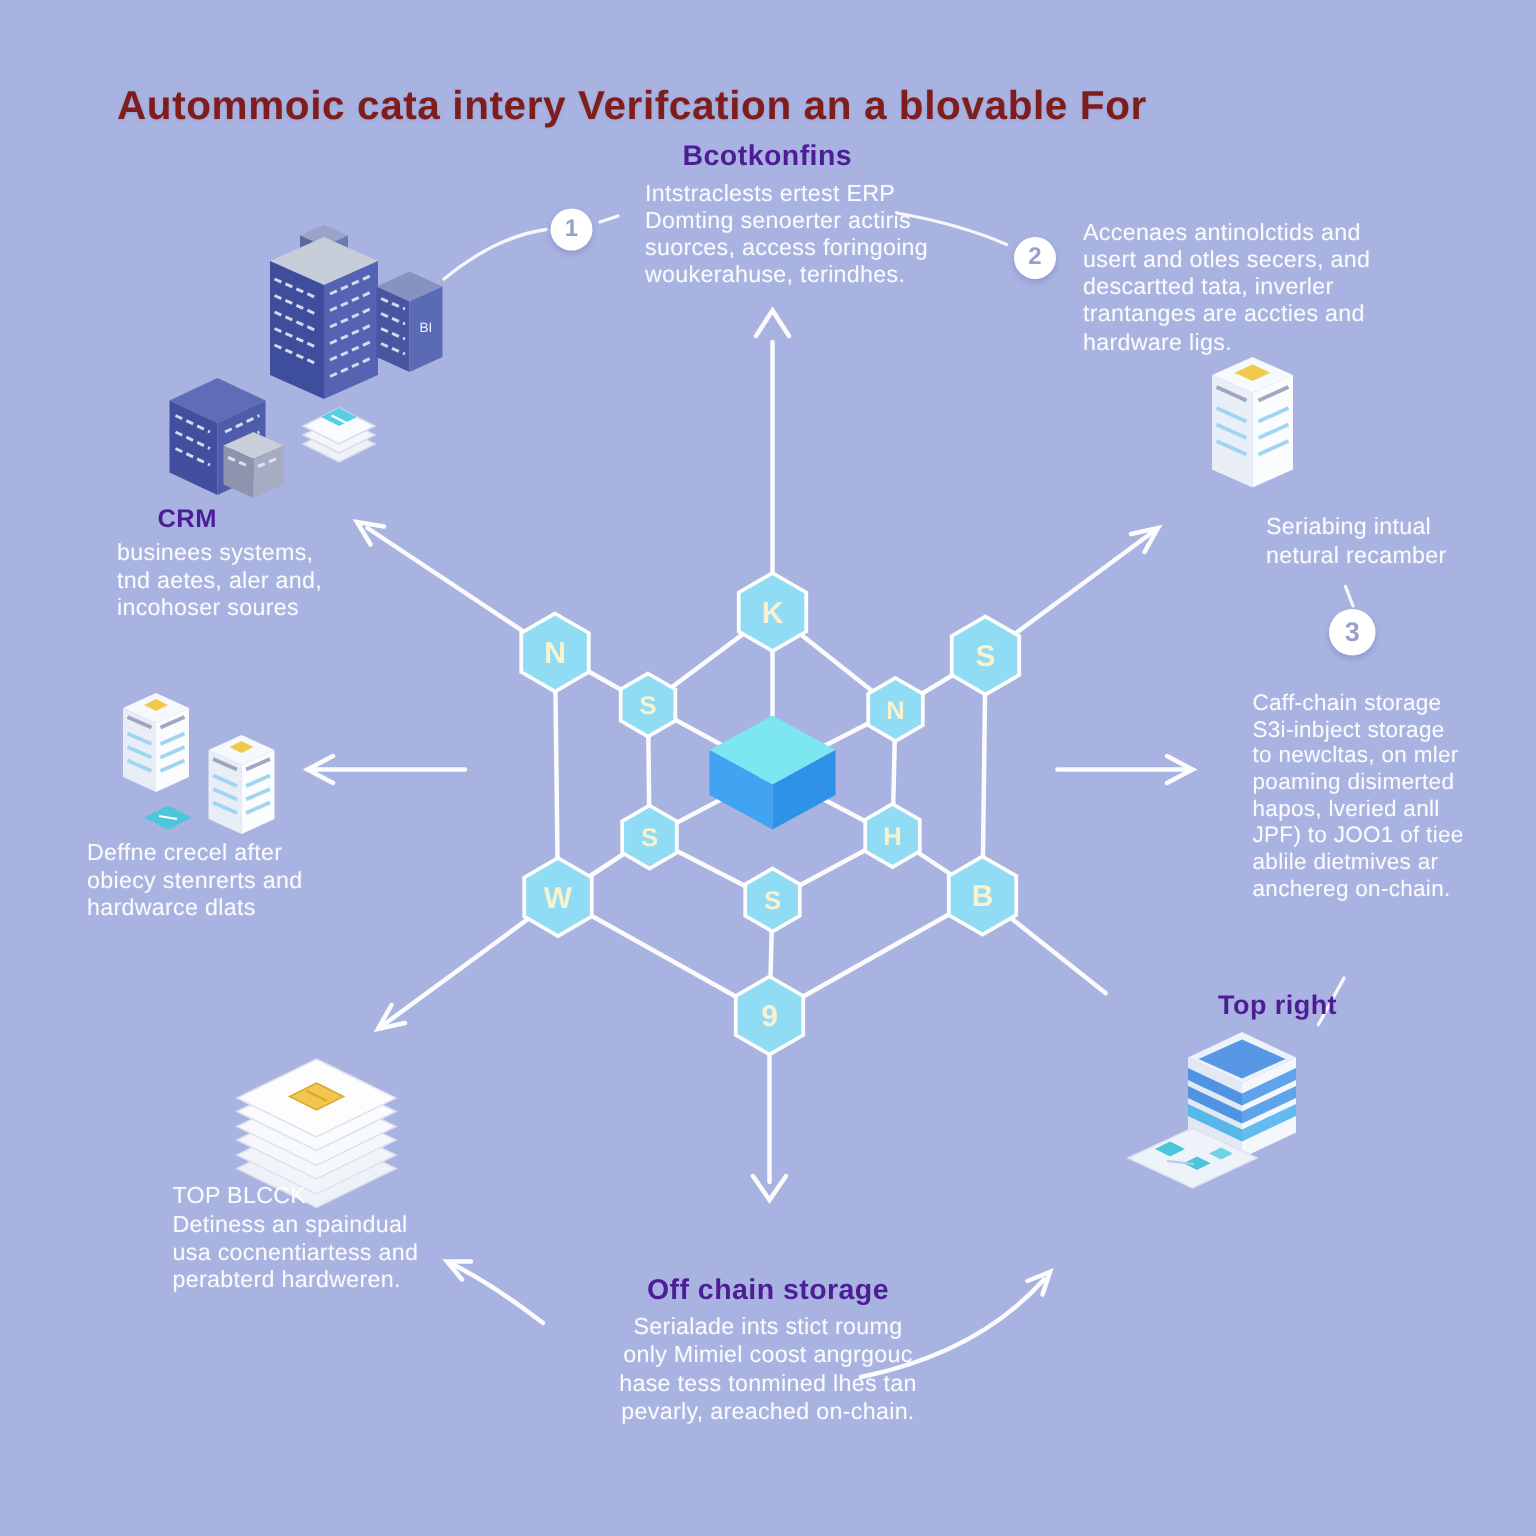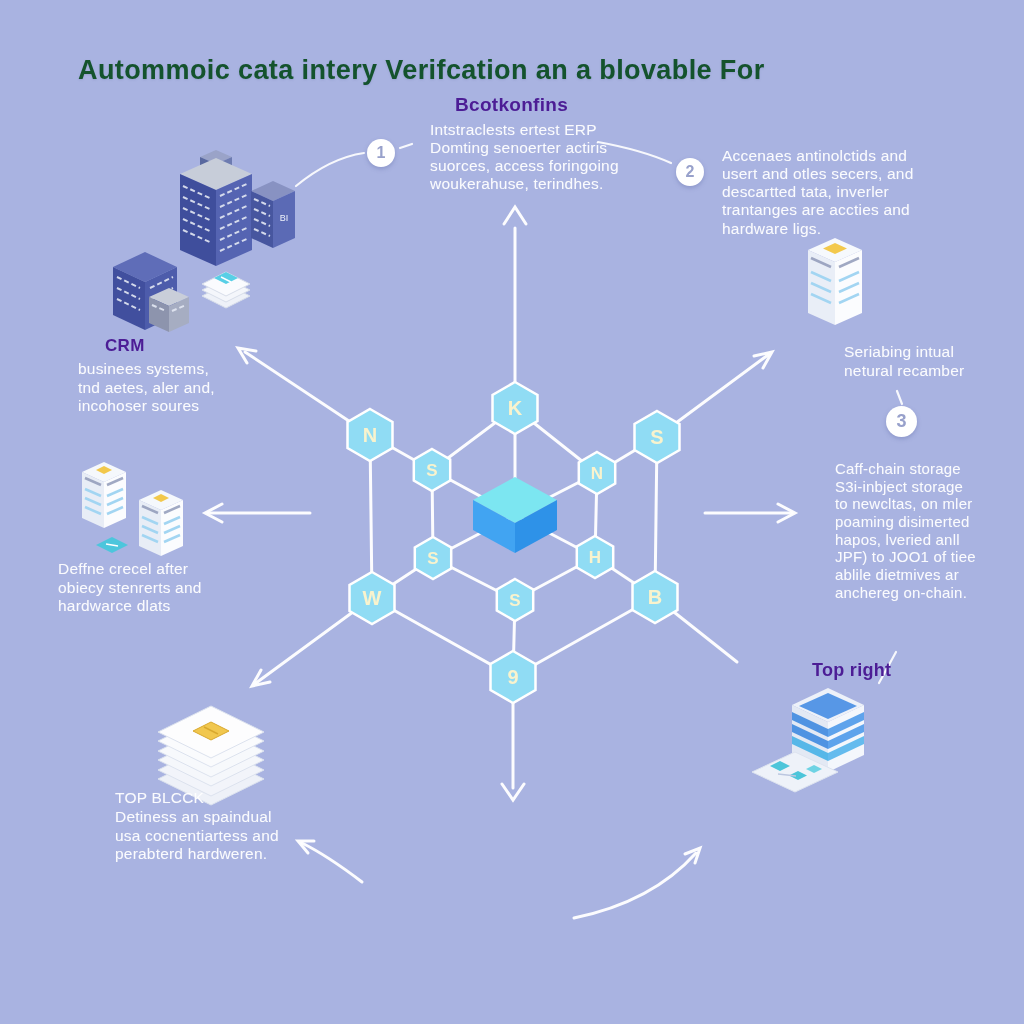--- a/index.html
+++ b/index.html
@@ -5,21 +5,21 @@
   html,body{margin:0;padding:0;background:#8f99c9;}
   .canvas{
     position:relative;width:1024px;height:1024px;overflow:hidden;
     background:#a9b3e1;
     font-family:"Liberation Sans", sans-serif;
   }
   .abs{position:absolute;}
   .txt{color:rgba(255,255,255,.93);white-space:pre-line;line-height:1.17;
        font-size:15.5px;letter-spacing:.2px;text-shadow:0 0 1px rgba(255,255,255,.25);}
   .heading{color:#4c1d95;font-weight:bold;white-space:pre-line;letter-spacing:.3px;}
-  .page-title{font-size:27px;font-weight:bold;color:#14532d;letter-spacing:.4px;
+  .page-title{font-size:27px;font-weight:bold;color:#7f1d1d;letter-spacing:.4px;
               text-shadow:0 1px 2px rgba(120,130,180,.35);}
   .num-circle{
     border-radius:50%;background:#ffffff;color:#98a1cb;font-weight:bold;
     display:flex;align-items:center;justify-content:center;
     box-shadow:0 2px 4px rgba(90,100,160,.35);
   }
   .c28{width:28px;height:28px;font-size:16px;}
   .c31{width:31px;height:31px;font-size:18px;}
   svg{position:absolute;left:0;top:0;}
   .netline{stroke:#ffffff;stroke-width:3;stroke-linecap:round;fill:none;opacity:.96;}
@@ -316,15 +316,20 @@
 obiecy stenrerts and
 hardwarce dlats</div>
 
   <div class="abs heading" style="left:812px;top:660px;font-size:18px;">Top right</div>
 
   <div class="abs txt" style="left:115px;top:789px;line-height:1.2;">TOP BLCCK</div>
   <div class="abs txt" style="left:115px;top:808px;line-height:1.2;">Detiness an spaindual
 usa cocnentiartess and
 perabterd hardweren.</div>
 
+  <div class="abs heading" style="left:362px;top:850px;width:300px;text-align:center;font-size:19px;">Off chain storage</div>
+  <div class="abs txt" style="left:362px;top:876px;width:300px;text-align:center;line-height:1.22;">Serialade ints stict roumg
+only Mimiel coost angrgouc
+hase tess tonmined lhes tan
+pevarly, areached on-chain.</div>
 
 
 </div>
 
 </body></html>

